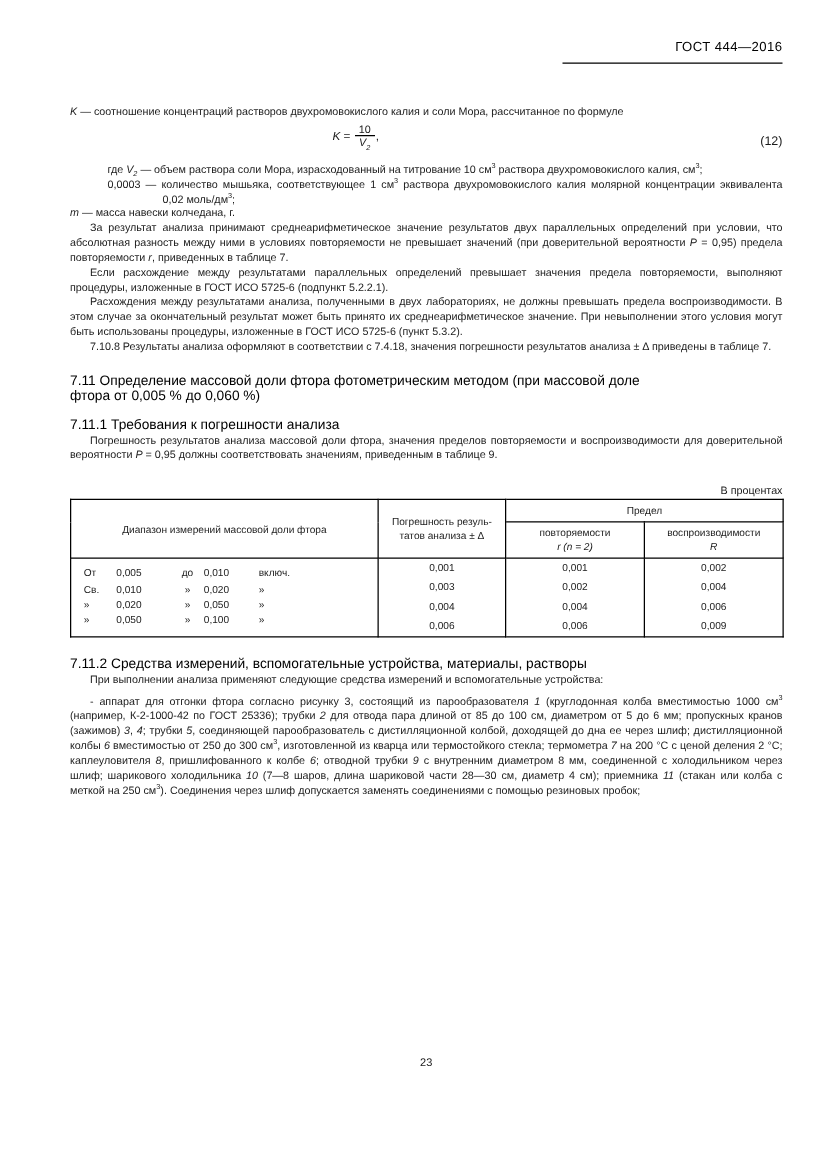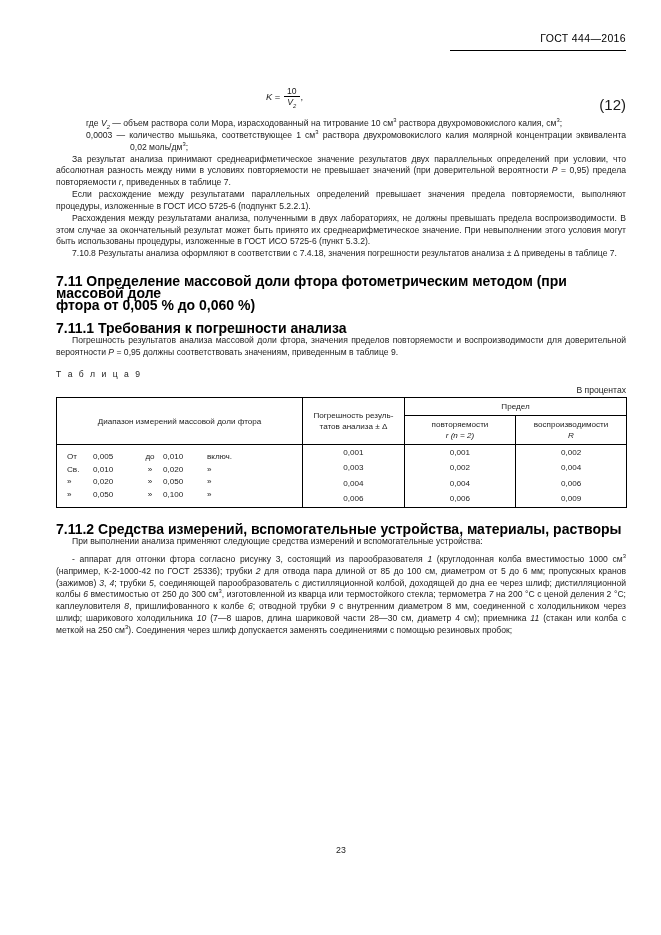--- a/index.html
+++ b/index.html
@@ -109,28 +109,28 @@
   .frac .den {
     display: block;
     padding: 0px 3px 0 3px;
     font-size: 8.6px;
     font-style: italic;
   }
   .eqnum {
     position: absolute;
     right: 0;
     top: 12px;
-    font-size: 15px;
+    font-size: 10px;
   }
 
   
   h3 {
     margin: 0;
-    font-size: 14px;
-    font-weight: bold;
+    font-size: 11px;
+    font-weight: normal;
     line-height: 11.9px;
     color: #000;
   }
 
   
   .tbl-caption {
     font-size: 8.6px;
     letter-spacing: 2.0px;
     color: #1c1c1c;
   }
@@ -199,39 +199,41 @@
 </head>
 <body>
 
 <div class="page">
 
   <div class="header">ГОСТ 444—2016</div>
   <div class="header-rule"></div>
 
   <div class="content">
 
+    <p class="hang1"><span class="it">K</span><span>&nbsp;— соотношение концентраций растворов двухромовокислого калия и соли Мора, рассчитанное по формуле</span></p>
 
     <div class="formula-row">
       <div class="formula">
         <span class="it">K</span>
         <span>&nbsp;=&nbsp;</span>
         <span class="frac">
           <span class="num">10</span>
           <span class="bar"></span>
           <span class="den">V<sub>2</sub></span>
         </span>
         <span>,</span>
       </div>
       <div class="eqnum">(12)</div>
     </div>
 
     <p class="hang2"><span>где&nbsp;</span><span class="it">V</span><sub class="it">2</sub><span>&nbsp;— объем раствора соли Мора, израсходованный на титрование 10&nbsp;см<sup>3</sup> раствора двухромовокислого калия, см<sup>3</sup>;</span></p>
 
     <p class="hang2"><span>0,0003</span><span>&nbsp;— количество мышьяка, соответствующее 1&nbsp;см<sup>3</sup> раствора двухромовокислого калия молярной концентрации эквивалента 0,02&nbsp;моль/дм<sup>3</sup>;</span></p>
 
+    <p class="hang3"><span class="it">m</span><span>&nbsp;— масса навески колчедана, г.</span></p>
 
     <p class="indent">За результат анализа принимают среднеарифметическое значение результатов двух параллельных определений при условии, что абсолютная разность между ними в условиях повторяемости не превышает значений (при доверительной вероятности <span class="it">P</span>&nbsp;= 0,95) предела повторяемости <span class="it">r</span>, приведенных в таблице 7.</p>
 
     <p class="indent">Если расхождение между результатами параллельных определений превышает значения предела повторяемости, выполняют процедуры, изложенные в ГОСТ ИСО 5725-6 (подпункт 5.2.2.1).</p>
 
     <p class="indent">Расхождения между результатами анализа, полученными в двух лабораториях, не должны превышать предела воспроизводимости. В этом случае за окончательный результат может быть принято их среднеарифметическое значение. При невыполнении этого условия могут быть использованы процедуры, изложенные в ГОСТ ИСО 5725-6 (пункт 5.3.2).</p>
 
 
     <p class="indent">7.10.8 Результаты анализа оформляют в соответствии с 7.4.18, значения погрешности результатов анализа ±&nbsp;Δ приведены в таблице 7.</p>
 
@@ -240,21 +242,20 @@
     <h3><span>7.11 Определение массовой доли фтора фотометрическим методом (при массовой доле</span><br><span>фтора от 0,005 % до 0,060 %)</span></h3>
 
     <div class="gap-m"></div>
 
     <h3>7.11.1 Требования к погрешности анализа</h3>
 
     <p class="indent">Погрешность результатов анализа массовой доли фтора, значения пределов повторяемости и воспроизводимости для доверительной вероятности <span class="it">P</span>&nbsp;= 0,95 должны соответствовать значениям, приведенным в таблице 9.</p>
 
     <div class="gap-m"></div>
 
-    <div class="tbl-caption">Т а б л и ц а  9</div>
 
     <div class="gap-s"></div>
 
     <div class="tbl-units">В процентах</div>
 
     <div class="gap-xs"></div>
 
     <table class="t9">
       <colgroup>
         <col class="c0">

